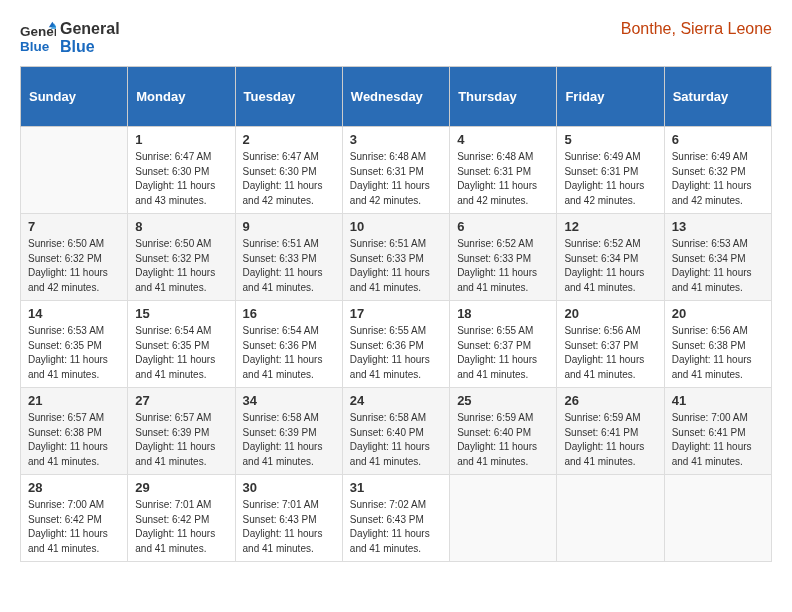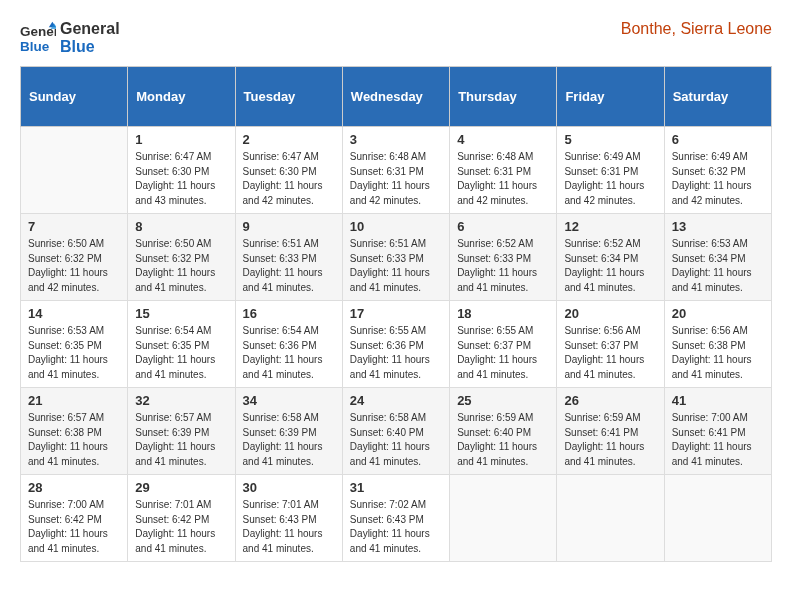--- a/index.html
+++ b/index.html
@@ -261,21 +261,21 @@
       </tr>
       <tr>
         <td>
           <span class="day-num">21</span>
           <div class="day-info" style="white-space: pre-line;">Sunrise: 6:57 AM
 Sunset: 6:38 PM
 Daylight: 11 hours
 and 41 minutes.</div>
         </td>
         <td>
-          <span class="day-num">32</span>
+          <span class="day-num">27</span>
           <div class="day-info" style="white-space: pre-line;">Sunrise: 6:57 AM
 Sunset: 6:39 PM
 Daylight: 11 hours
 and 41 minutes.</div>
         </td>
         <td>
           <span class="day-num">34</span>
           <div class="day-info" style="white-space: pre-line;">Sunrise: 6:58 AM
 Sunset: 6:39 PM
 Daylight: 11 hours

